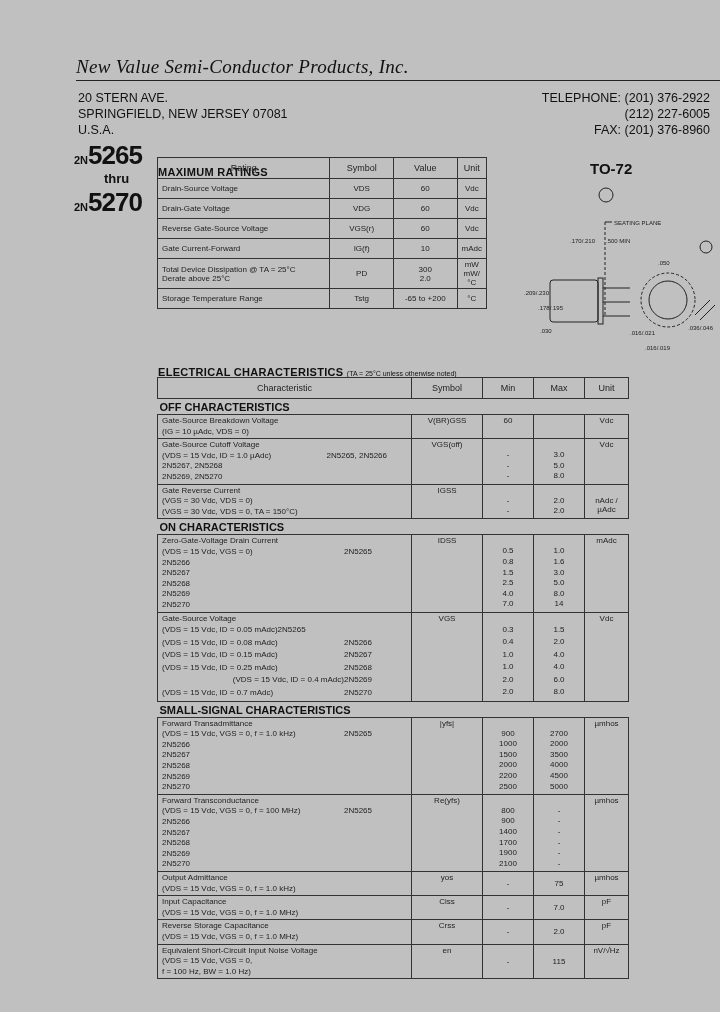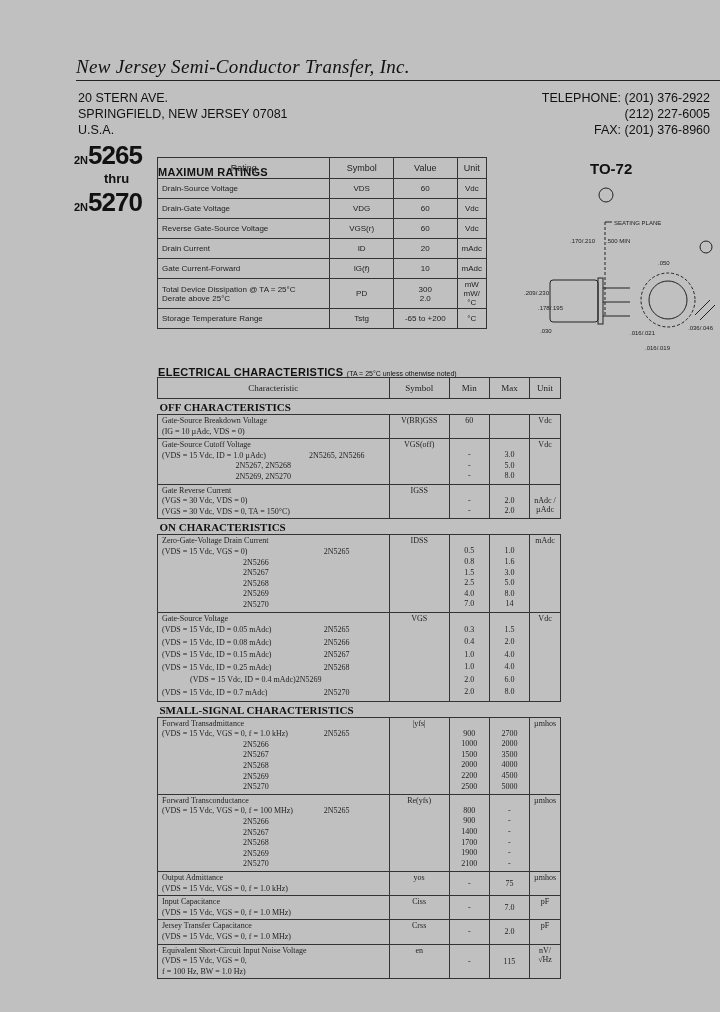--- a/index.html
+++ b/index.html
@@ -18,31 +18,31 @@
   .partno { left:74px; top:140px; width:70px; font-weight:bold; color:#111; text-align:left; }
   .partno .big { font-size:26px; letter-spacing:-1px; }
   .partno .small { font-size:11px; }
   .partno .thru { display:block; font-size:13px; padding-left:30px; line-height:16px; }
   .section-title { font-size:11px; font-weight:bold; letter-spacing:0.3px; color:#111; }
   .note { font-size:7px; font-weight:normal; letter-spacing:0; }
   table { border-collapse:collapse; font-size:8px; color:#222; }
   td, th { border:1px solid #333; padding:1px 4px; vertical-align:top; }
   th { font-weight:normal; font-size:9px; text-align:center; height:18px; vertical-align:middle; }
   .c { text-align:center; }
-  .r { text-align:center; }
+  .r { text-align:left; }
   .mr td { height:17px; vertical-align:middle; }
   .group td { border:none; font-weight:bold; font-size:11px; padding:2px 2px 1px 2px; color:#111; }
   .lines div { line-height:10.6px; white-space:nowrap; }
   .to72 { left:590px; top:160px; font-size:15px; font-weight:bold; color:#111; }
   .diagram { left:510px; top:185px; }
 </style>
 </head>
 <body>
 
-<div class="abs company">New Jersey Semi-Conductor Transfer, Inc.</div>
+<div class="abs company">New Value Semi-Conductor Products, Inc.</div>
 <div class="abs rule"></div>
 <div class="abs addr">
   <div>20 STERN AVE.</div>
   <div>SPRINGFIELD, NEW JERSEY 07081</div>
   <div>U.S.A.</div>
 </div>
 <div class="abs phone">
   <div>TELEPHONE: (201) 376-2922</div>
   <div>(212) 227-6005</div>
   <div>FAX: (201) 376-8960</div>
@@ -73,26 +73,20 @@
     <td>Drain-Gate Voltage</td>
     <td class="c">VDG</td>
     <td class="c">60</td>
     <td class="c">Vdc</td>
   </tr>
   <tr>
     <td>Reverse Gate-Source Voltage</td>
     <td class="c">VGS(r)</td>
     <td class="c">60</td>
     <td class="c">Vdc</td>
-  </tr>
-  <tr>
-    <td>Drain Current</td>
-    <td class="c">ID</td>
-    <td class="c">20</td>
-    <td class="c">mAdc</td>
   </tr>
   <tr>
     <td>Gate Current-Forward</td>
     <td class="c">IG(f)</td>
     <td class="c">10</td>
     <td class="c">mAdc</td>
   </tr>
   <tr>
     <td>
           <div>Total Device Dissipation @ TA = 25°C</div>
@@ -146,21 +140,21 @@
     <text x="135" y="165">.016/.019</text>
     <text x="178" y="145">.036/.046</text>
   </g>
 </svg>
 
 <div class="abs section-title" style="left:158px;top:366px;">
   <span>ELECTRICAL CHARACTERISTICS</span>
   <span class="note">(TA = 25°C unless otherwise noted)</span>
 </div>
 
-<table class="abs" style="left:157px;top:377px;width:404px;font-family:Liberation Serif, serif;">
+<table class="abs" style="left:157px;top:377px;width:472px;">
   <tbody>
       <tr>
     <th style="width:245px">Characteristic</th>
     <th style="width:62px">Symbol</th>
     <th style="width:42px">Min</th>
     <th style="width:42px">Max</th>
     <th>Unit</th>
   </tr>
 
   <tr class="group">
@@ -248,37 +242,37 @@
       <div>3.0</div>
       <div>5.0</div>
       <div>8.0</div>
       <div>14</div>
     </td>
     <td class="c">mAdc</td>
   </tr>
   <tr>
     <td class="lines" style="line-height:12.6px">
       <div>Gate-Source Voltage</div>
-      <div style="display:flex;justify-content:space-between;line-height:12.6px">
+      <div style="display:flex;justify-content:flex-start;line-height:12.6px">
             <span>(VDS = 15 Vdc, ID = 0.05 mAdc)</span>
             <span style="padding-right:35px">2N5265</span>
           </div>
       <div style="display:flex;justify-content:space-between;line-height:12.6px">
             <span>(VDS = 15 Vdc, ID = 0.08 mAdc)</span>
             <span style="padding-right:35px">2N5266</span>
           </div>
       <div style="display:flex;justify-content:space-between;line-height:12.6px">
             <span>(VDS = 15 Vdc, ID = 0.15 mAdc)</span>
             <span style="padding-right:35px">2N5267</span>
           </div>
       <div style="display:flex;justify-content:space-between;line-height:12.6px">
             <span>(VDS = 15 Vdc, ID = 0.25 mAdc)</span>
             <span style="padding-right:35px">2N5268</span>
           </div>
-      <div style="display:flex;justify-content:center;line-height:12.6px">
+      <div style="display:flex;justify-content:flex-end;line-height:12.6px">
             <span>(VDS = 15 Vdc, ID = 0.4 mAdc)</span>
             <span style="padding-right:35px">2N5269</span>
           </div>
       <div style="display:flex;justify-content:space-between;line-height:12.6px">
             <span>(VDS = 15 Vdc, ID = 0.7 mAdc)</span>
             <span style="padding-right:35px">2N5270</span>
           </div>
     </td>
     <td class="c">VGS</td>
     <td class="c lines" style="padding-top:11px">
@@ -382,21 +376,21 @@
       <div>Input Capacitance</div>
       <div>(VDS = 15 Vdc, VGS = 0, f = 1.0 MHz)</div>
     </td>
     <td class="c">Ciss</td>
     <td class="c" style="vertical-align:middle">-</td>
     <td class="c" style="vertical-align:middle">7.0</td>
     <td class="c">pF</td>
   </tr>
   <tr>
     <td class="lines">
-      <div>Jersey Transfer Capacitance</div>
+      <div>Reverse Storage Capacitance</div>
       <div>(VDS = 15 Vdc, VGS = 0, f = 1.0 MHz)</div>
     </td>
     <td class="c">Crss</td>
     <td class="c" style="vertical-align:middle">-</td>
     <td class="c" style="vertical-align:middle">2.0</td>
     <td class="c">pF</td>
   </tr>
   <tr>
     <td class="lines" style="line-height:12px">
       <div>Equivalent Short-Circuit Input Noise Voltage</div>

